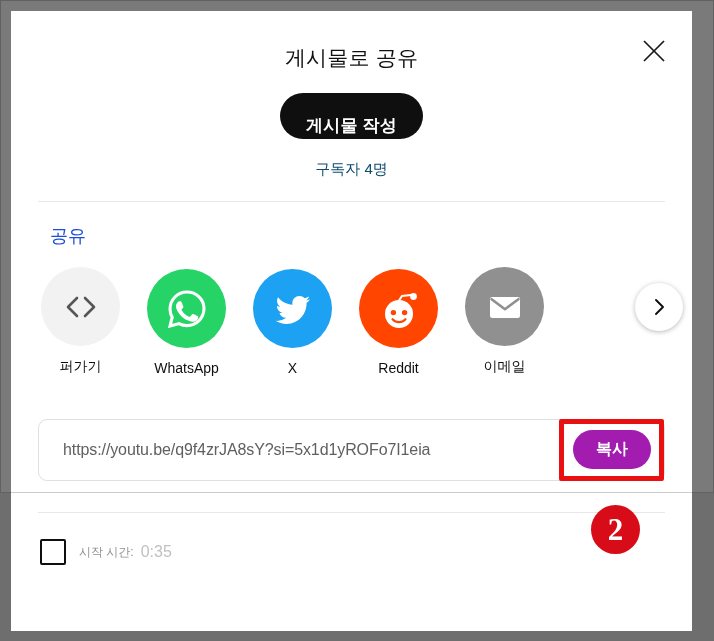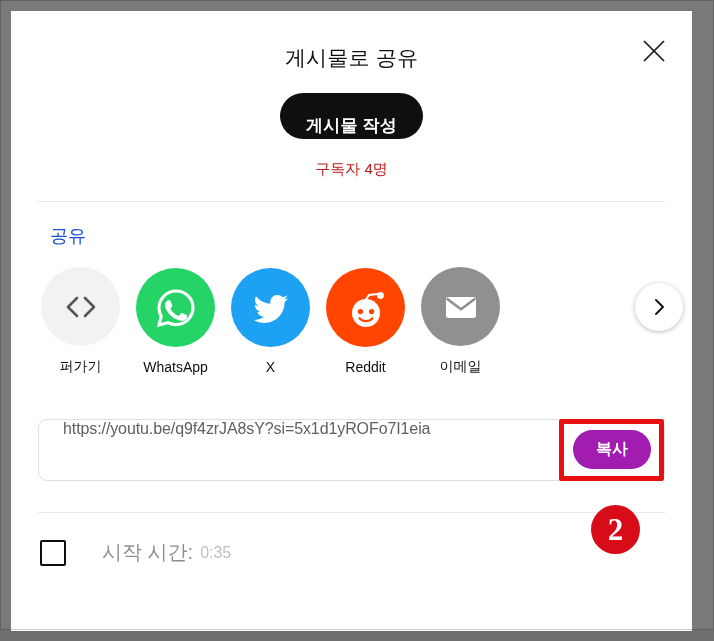--- a/index.html
+++ b/index.html
@@ -12,21 +12,21 @@
 
   body {
     background: #6e6e6e;
     font-family: "Liberation Sans", "DejaVu Sans", sans-serif;
   }
 
   
   #frame {
     position: absolute;
     left: 0; top: 0;
-    width: 714px; height: 630px;
+    width: 714px; height: 493px;
     background: #7a7a7a;
   }
   #frame::after {
     content: "";
     position: absolute;
     left: 0; top: 0; right: 0; bottom: 0;
     box-shadow: inset 0 0 0 1px rgba(0,0,0,0.20);
     pointer-events: none;
   }
 
@@ -87,21 +87,21 @@
     border-radius: 23px;
     cursor: pointer;
     font-family: inherit;
     letter-spacing: 0.2px;
   }
 
   .subscriber-count {
     text-align: center;
     margin-top: 21px;
     font-size: 15px;
-    color: #b91c1c;
+    color: #0c4a6e;
   }
 
   
   .divider {
     height: 1px;
     background: #e8e8e8;
     margin: 0 27px;
   }
   #divider-top { margin-top: 22px; }
 
@@ -112,23 +112,23 @@
     color: #1d4ed8;
   }
 
   .share-row-wrap {
     position: relative;
     margin-top: 19px;
     height: 122px;
   }
   .share-row {
     display: flex;
-    align-items: center;
+    align-items: flex-end;
     padding-left: 30px;
-    gap: 16px;
+    gap: 27px;
   }
   .share-item {
     width: 79px;
     text-align: center;
     cursor: pointer;
   }
   .share-circle {
     width: 79px;
     height: 79px;
     border-radius: 50%;
@@ -170,21 +170,21 @@
   }
   .url-box {
     position: absolute;
     left: 0; top: 0;
     width: 100%;
     height: 62px;
     border: 1px solid #e0e0e0;
     border-radius: 9px;
     background: #ffffff;
     display: flex;
-    align-items: flex-start;
+    align-items: center;
   }
   .url-text {
     padding-left: 24px;
     font-size: 16px;
     color: #606060;
     white-space: nowrap;
     overflow: hidden;
     text-overflow: ellipsis;
     width: 500px;
     letter-spacing: -0.1px;
@@ -248,22 +248,22 @@
   .checkbox {
     width: 26px;
     height: 26px;
     border: 2px solid #0f0f0f;
     border-radius: 2px;
     background: #ffffff;
     cursor: pointer;
     flex: 0 0 auto;
   }
   .starttime-label {
-    margin-left: 36px;
-    font-size: 20px;
+    margin-left: 13px;
+    font-size: 12px;
     color: #909090;
   }
   .starttime-value {
     margin-left: 7px;
     font-size: 16px;
     color: #c0c0c0;
   }
 </style>
 </head>
 <body>

